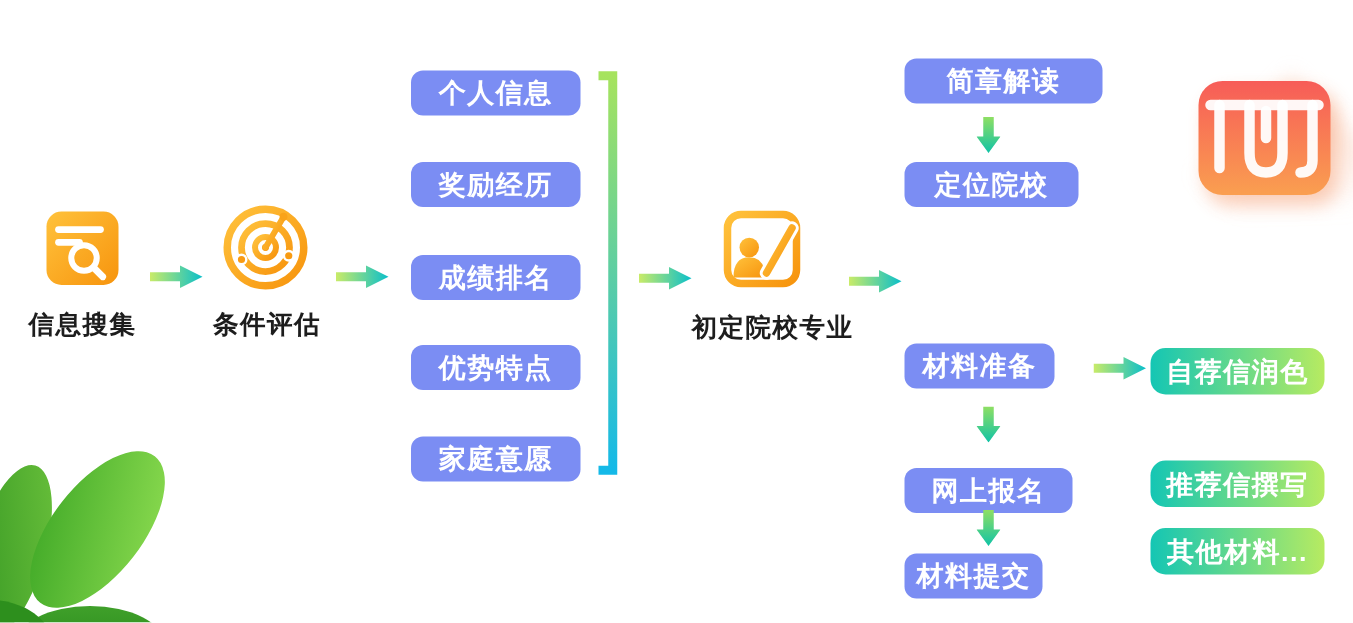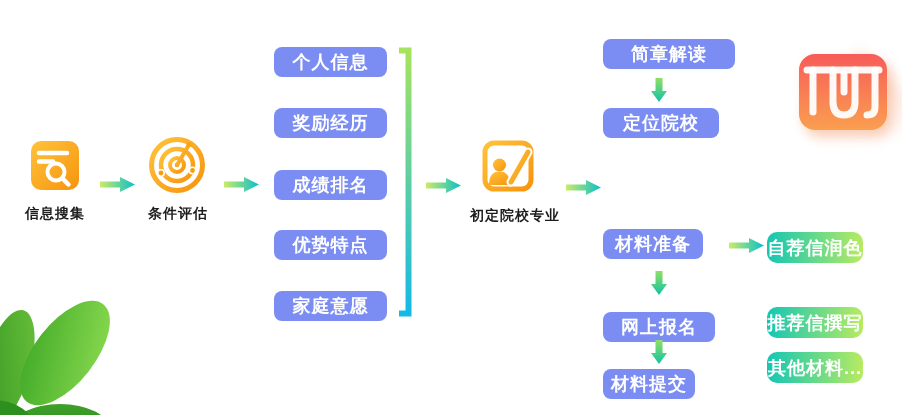--- a/index.html
+++ b/index.html
@@ -6,25 +6,25 @@
   #stage{
     position:relative;width:902px;height:415px;background:#ffffff;
     overflow:hidden;font-family:"Liberation Sans","DejaVu Sans",sans-serif;
   }
   .abs{position:absolute;}
   .pill{
     position:absolute;display:flex;align-items:center;justify-content:center;
     color:#fff;font-weight:bold;font-size:18px;letter-spacing:1px;
   }
   .pill.blue{width:113px;height:30px;border-radius:8px;background:#7b8df3;}
-  .pill.green{width:96px;height:31px;border-radius:10px;
+  .pill.green{width:116px;height:31px;border-radius:10px;
     background:linear-gradient(90deg,#14c6b4,#b7eb61);text-align:center;}
   .step-label{
     position:absolute;text-align:center;color:#1d1d1d;font-weight:bold;
-    font-size:14px;letter-spacing:1px;white-space:nowrap;
+    font-size:17px;letter-spacing:1px;white-space:nowrap;
   }
   .icon-box{position:absolute;}
   #logo{filter:drop-shadow(5px 7px 6px rgba(246,150,105,.45));}
   #logo-shadow{
     position:absolute;left:818px;top:70px;width:90px;height:90px;
     background:linear-gradient(135deg,rgba(248,186,156,.55),rgba(255,255,255,0) 72%);
     transform:rotate(0.12turn);filter:blur(7px);
   }
 </style>
 </head>

